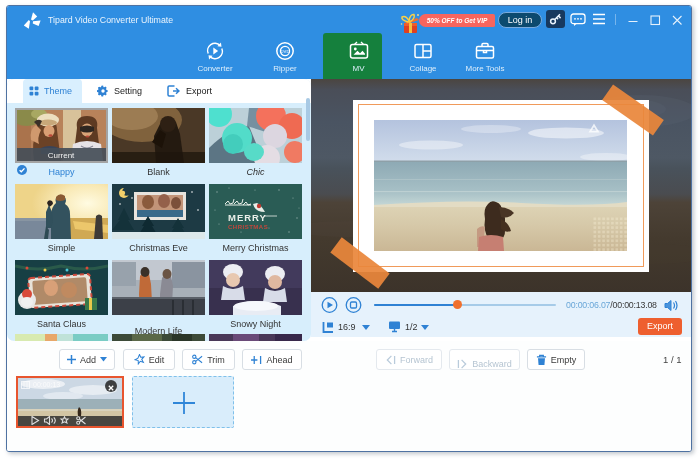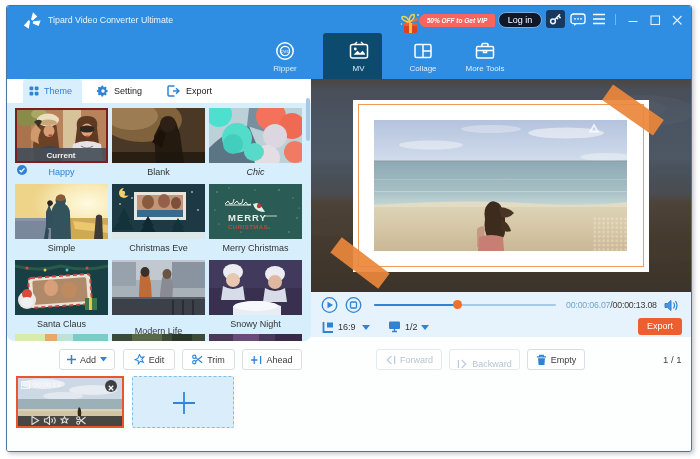--- a/index.html
+++ b/index.html
@@ -7,27 +7,27 @@
 #win {
   position:absolute; left:6px; top:5px; width:686px; height:447px;
   border:1px solid #4f72a2; border-radius:3px; overflow:hidden; background:#fff;
   box-shadow: 2px 2px 4px rgba(120,130,145,0.45);
 }
 .abs { position:absolute; }
 
 #titlebar { position:absolute; left:0; top:0; width:100%; height:27px; background:#2f8ee2; }
 #titlebar .title { position:absolute; left:41px; top:8.5px; color:#eaf4fd; font-size:8.8px; }
 #vipbadge { position:absolute; left:412px; top:8px; width:76px; height:13px; background:#f8655e; border-radius:7px 2px 2px 7px; color:#fff; font-size:6.5px; font-weight:bold; font-style:italic; text-align:center; line-height:13px; }
-#loginbtn { position:absolute; left:491px; top:6px; width:44px; height:16px; background:#0f172a; border:1px solid #79aadc; border-radius:8px; color:#fff; font-size:9px; text-align:center; line-height:14px; }
+#loginbtn { position:absolute; left:491px; top:6px; width:44px; height:16px; background:#0c4a6e; border:1px solid #79aadc; border-radius:8px; color:#fff; font-size:9px; text-align:center; line-height:14px; }
 #keybtn { position:absolute; left:539px; top:4px; width:19px; height:18px; background:#17395f; border-radius:3px; }
 
 #navbar { position:absolute; left:0; top:27px; width:100%; height:46px; background:#2f8ee2; }
 .navitem { position:absolute; top:0; height:46px; text-align:center; color:#ddeefb; font-size:8px; }
 .navitem .ic { margin:7px auto 2px; width:22px; height:22px; }
-.navitem.sel { background:#0c4a6e; border-radius:3px 3px 0 0;padding-left:12px; }
+.navitem.sel { background:#15803d; border-radius:3px 3px 0 0;padding-left:12px; }
 
 #left { position:absolute; left:0; top:73px; width:304px; height:262px; background:#d7eefc; overflow:hidden;border-radius:7px; }
 #tabbar { position:absolute; left:0; top:0; width:100%; height:24px; background:#fff; }
 .tab { position:absolute; top:0; height:24px; font-size:9px; color:#222; }
 .tab.sel { background:#d9effe; border-radius:4px 4px 0 0; color:#2f82d4; }
 .thumb { position:absolute; width:93px; height:55px; overflow:hidden; }
 .thumb svg { display:block; }
 .tlabel { position:absolute; width:93px; text-align:center; font-size:9px; color:#333; }
 .tlabel.sel { color:#2f82d4; }
 
@@ -87,20 +87,32 @@
     <div class="abs" style="left:608px;top:8px;width:1px;height:11px;background:rgba(255,255,255,0.35)"></div>
     <svg class="abs" style="left:616px;top:6px;width:70px;height:16px" viewBox="0 0 70 16">
       <g stroke="rgba(255,255,255,0.88)" stroke-width="1.1" fill="none">
         <path d="M5.5 9.5 H14.5"></path>
         <rect x="28" y="4" width="8.5" height="8.5"></rect>
         <path d="M50 4 L58.5 12.5 M58.5 4 L50 12.5"></path>
       </g>
     </svg>
   </div>
   <div id="navbar">
+    <div class="navitem" style="left:178px;width:60px">
+      <div class="ic"><svg width="22" height="22" viewBox="0 0 22 22">
+            <g fill="none" stroke="#fff" stroke-width="1.5">
+              <path d="M4.2 13.5 A7.3 7.3 0 0 1 16 5.4"></path>
+              <path d="M17.8 8.5 A7.3 7.3 0 0 1 6 16.6"></path>
+            </g>
+            <path d="M16.9 2.6 L17.5 6.8 L13.4 6.2 Z" fill="#fff"></path>
+            <path d="M5.1 19.4 L4.5 15.2 L8.6 15.8 Z" fill="#fff"></path>
+            <path d="M9.3 7.6 L14.1 11 L9.3 14.4 Z" fill="#fff"></path>
+          </svg></div>
+      <div>Converter</div>
+    </div>
     <div class="navitem" style="left:248px;width:60px">
       <div class="ic"><svg width="22" height="22" viewBox="0 0 22 22">
             <circle cx="11" cy="11" r="8.2" fill="none" stroke="#fff" stroke-width="1.5"></circle>
             <circle cx="11" cy="11" r="4.6" fill="none" stroke="#fff" stroke-width="1.2"></circle>
             <text x="11" y="13" font-size="4.2" fill="#fff" text-anchor="middle" font-family="Liberation Sans">DVD</text>
           </svg></div>
       <div>Ripper</div>
     </div>
     <div class="navitem sel" style="left:316px;width:59px">
       <div class="ic"><svg width="22" height="22" viewBox="0 0 22 22">
@@ -154,21 +166,21 @@
       </div>
       <div class="tab" style="left:158px;width:56px;">
         <svg class="abs" style="left:2px;top:6px" width="13" height="12" viewBox="0 0 13 12">
             <path d="M7.5 1 H2.2 Q1 1 1 2.2 V9.8 Q1 11 2.2 11 H7.5" fill="none" stroke="#2f82d4" stroke-width="1.5"></path>
             <path d="M6 6 H11.5 M9 3.2 L12 6 L9 8.8" fill="none" stroke="#2f82d4" stroke-width="1.5"></path>
           </svg>
         <span class="abs" style="left:21px;top:7px">Export</span>
       </div>
     </div>
 
-    <div class="thumb" style="left:8px;top:29px;border:2px solid #7f1d1d;font-weight:bold;">
+    <div class="thumb" style="left:8px;top:29px;border:2px solid #a3a3a3;">
       <svg width="89" height="51" viewBox="0 0 89 51">
         <rect width="89" height="51" fill="#b8825a"></rect>
         <rect x="46" width="18" height="51" fill="#d8c29a"></rect>
         <rect x="0" width="14" height="51" fill="#aa734c"></rect>
         <ellipse cx="10" cy="7" rx="15" ry="9" fill="#8a8a4a"></ellipse>
         <ellipse cx="22" cy="4" rx="8" ry="5" fill="#a8a862"></ellipse>
         <path d="M20 20 Q18 10 28 9 Q40 8 40 20 L44 51 L17 51 Q14 32 20 20 Z" fill="#6b4226"></path>
         <ellipse cx="31" cy="10" rx="11" ry="6.5" fill="#ecdfc0"></ellipse>
         <ellipse cx="31" cy="12.5" rx="9" ry="3" fill="#c8a87a"></ellipse>
         <ellipse cx="32" cy="21" rx="5.5" ry="6" fill="#d89f74"></ellipse>

